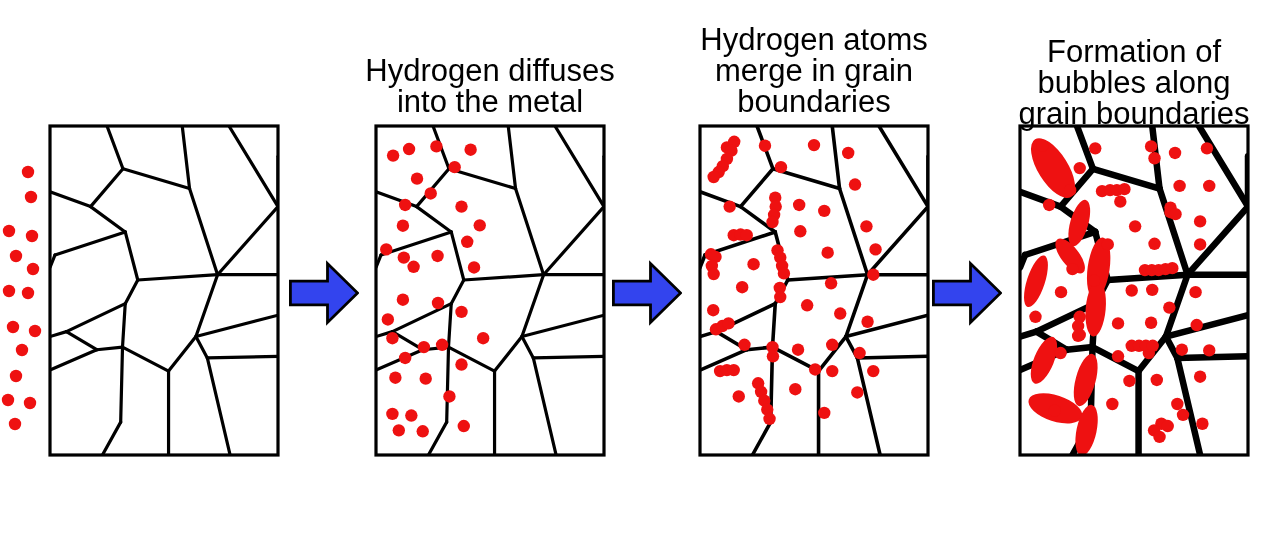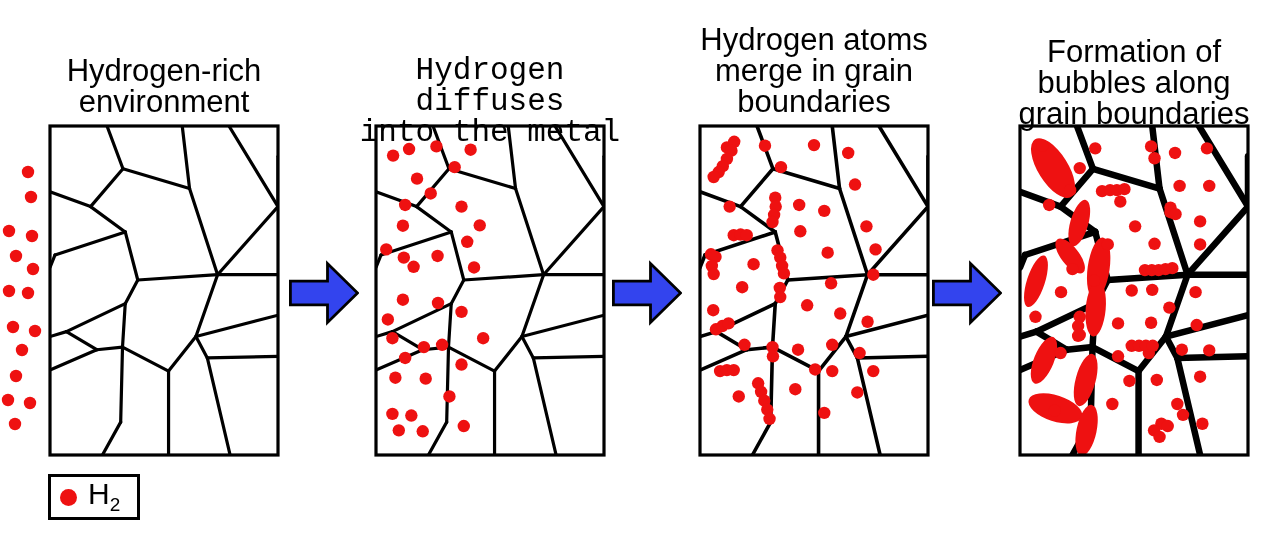--- a/index.html
+++ b/index.html
@@ -105,22 +105,20 @@
         <circle cx="-22" cy="167" r="6.2" fill="#ee1111"></circle>
         <circle cx="-37" cy="201" r="6.2" fill="#ee1111"></circle>
         <circle cx="-15" cy="205" r="6.2" fill="#ee1111"></circle>
         <circle cx="-28" cy="224" r="6.2" fill="#ee1111"></circle>
         <circle cx="-34" cy="250" r="6.2" fill="#ee1111"></circle>
         <circle cx="-42" cy="274" r="6.2" fill="#ee1111"></circle>
         <circle cx="-20" cy="277" r="6.2" fill="#ee1111"></circle>
         <circle cx="-35" cy="298" r="6.2" fill="#ee1111"></circle>
       </svg>
     </div>
-    <div class="title" style="left: 28px; width: 272px; top: 55px;">Hydrogen-rich
-environment</div>
     <div class="panel" style="left: 376px; top: 126px; width: 228px; height: 329px;">
       <svg width="268" height="343" viewBox="-40 -7 268 343" style="position: absolute; left: -40px; top: -7px; overflow: visible;">
         <defs>
           <clipPath id="panel-2-clip">
             <rect x="0" y="0" width="228" height="329"></rect>
           </clipPath>
         </defs>
         <g clip-path="url(#panel-2-clip)">
           <line x1="57" y1="0" x2="72.96000000000001" y2="42.77" stroke="#000000" stroke-width="3.2" stroke-linecap="round"></line>
           <line x1="72.96000000000001" y1="42.77" x2="40.583999999999996" y2="80.605" stroke="#000000" stroke-width="3.2" stroke-linecap="round"></line>
@@ -189,21 +187,21 @@
           <circle cx="73.416" cy="270.438" r="6.2" fill="#ee1111"></circle>
           <circle cx="16.416" cy="287.875" r="6.2" fill="#ee1111"></circle>
           <circle cx="35.339999999999996" cy="289.52" r="6.2" fill="#ee1111"></circle>
           <circle cx="22.8" cy="304.325" r="6.2" fill="#ee1111"></circle>
           <circle cx="46.739999999999995" cy="305.312" r="6.2" fill="#ee1111"></circle>
           <circle cx="87.78" cy="300.048" r="6.2" fill="#ee1111"></circle>
         </g>
         <rect x="0" y="0" width="228" height="329" fill="none" stroke="#000000" stroke-width="3.2"></rect>
       </svg>
     </div>
-    <div class="title" style="left: 354px; width: 272px; top: 55px; font-family: Liberation Mono, monospace;">Hydrogen diffuses
+    <div class="title" style="left: 354px; width: 272px; top: 55px;">Hydrogen diffuses
 into the metal</div>
     <div class="panel" style="left: 700px; top: 126px; width: 228px; height: 329px;">
       <svg width="268" height="343" viewBox="-40 -7 268 343" style="position: absolute; left: -40px; top: -7px; overflow: visible;">
         <defs>
           <clipPath id="panel-3-clip">
             <rect x="0" y="0" width="228" height="329"></rect>
           </clipPath>
         </defs>
         <g clip-path="url(#panel-3-clip)">
           <line x1="57" y1="0" x2="72.96000000000001" y2="42.77" stroke="#000000" stroke-width="3.6" stroke-linecap="round"></line>
@@ -444,17 +442,13 @@
 grain boundaries</div>
     <div class="arrow" style="left: 289px; top: 258px; width: 70px; height: 70px;"><svg width="70" height="70" viewBox="0 0 100 100">
         <polygon points="2,33 55,33 55,8 98,50 55,92 55,67 2,67" fill="#3344ee" stroke="#000000" stroke-width="4" stroke-linejoin="miter"></polygon>
       </svg></div>
     <div class="arrow" style="left: 612px; top: 258px; width: 70px; height: 70px;"><svg width="70" height="70" viewBox="0 0 100 100">
         <polygon points="2,33 55,33 55,8 98,50 55,92 55,67 2,67" fill="#3344ee" stroke="#000000" stroke-width="4" stroke-linejoin="miter"></polygon>
       </svg></div>
     <div class="arrow" style="left: 932px; top: 258px; width: 70px; height: 70px;"><svg width="70" height="70" viewBox="0 0 100 100">
         <polygon points="2,33 55,33 55,8 98,50 55,92 55,67 2,67" fill="#3344ee" stroke="#000000" stroke-width="4" stroke-linejoin="miter"></polygon>
       </svg></div>
-    <div class="legend" style="left: 48px; top: 474px; width: 92px; height: 46px;">
-      <div class="legend-dot" style="background: rgb(238, 17, 17);"></div>
-      <div class="legend-label"><span>H</span><sub>2</sub></div>
-    </div>
   </div>
 
 </body></html>

